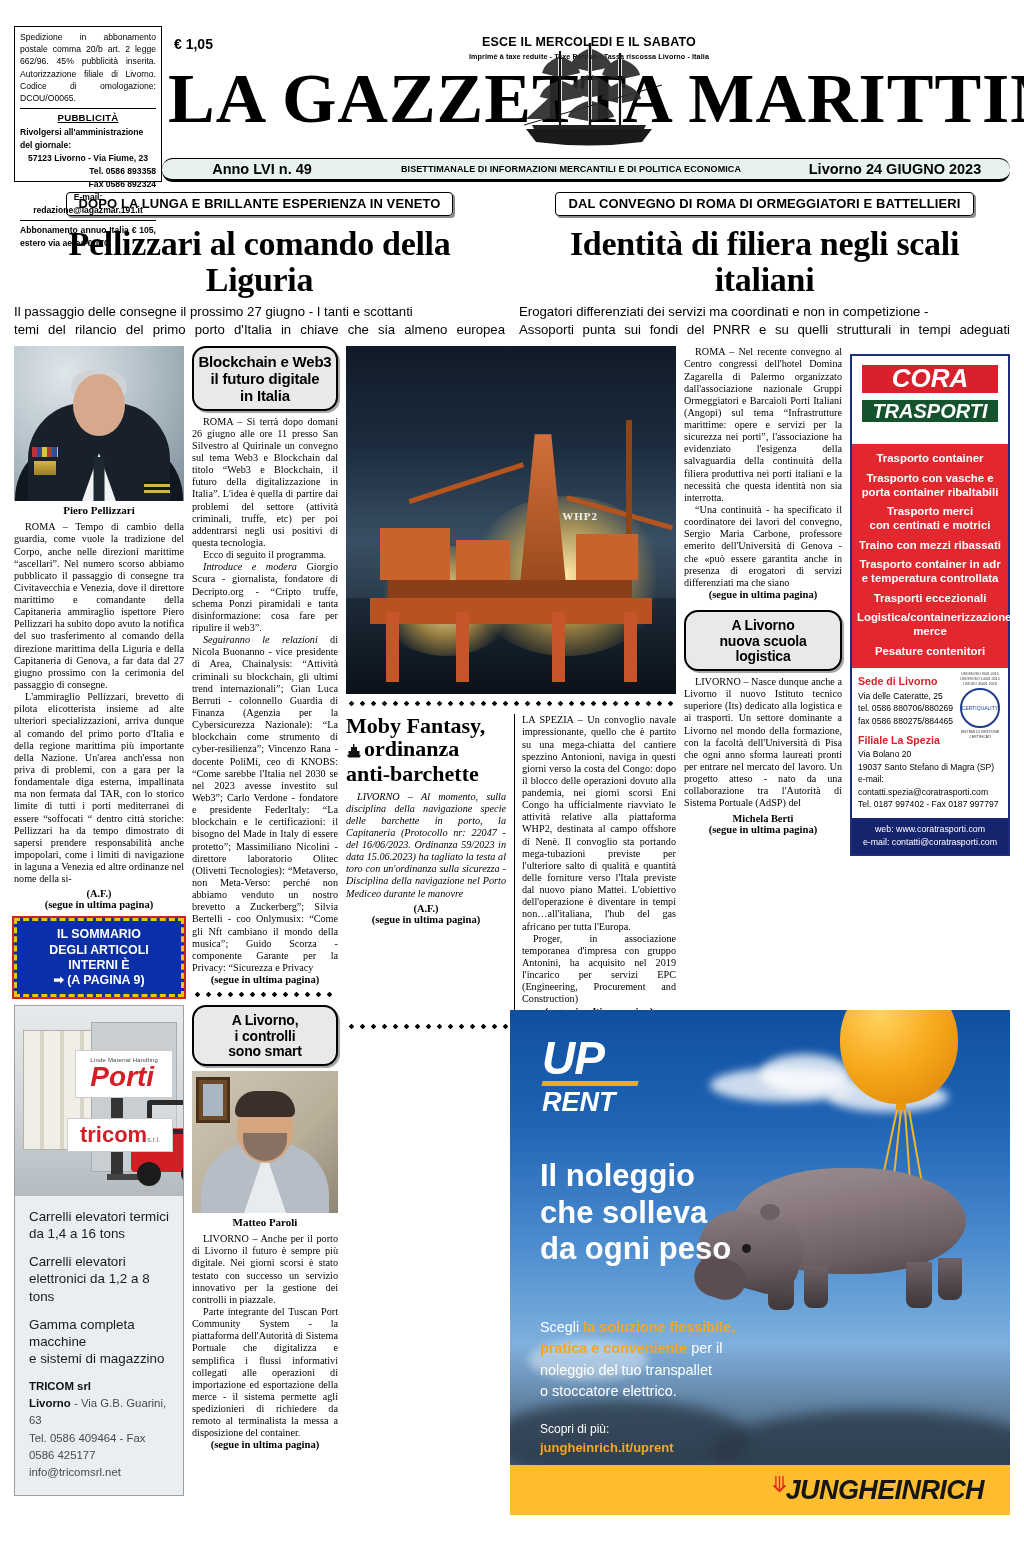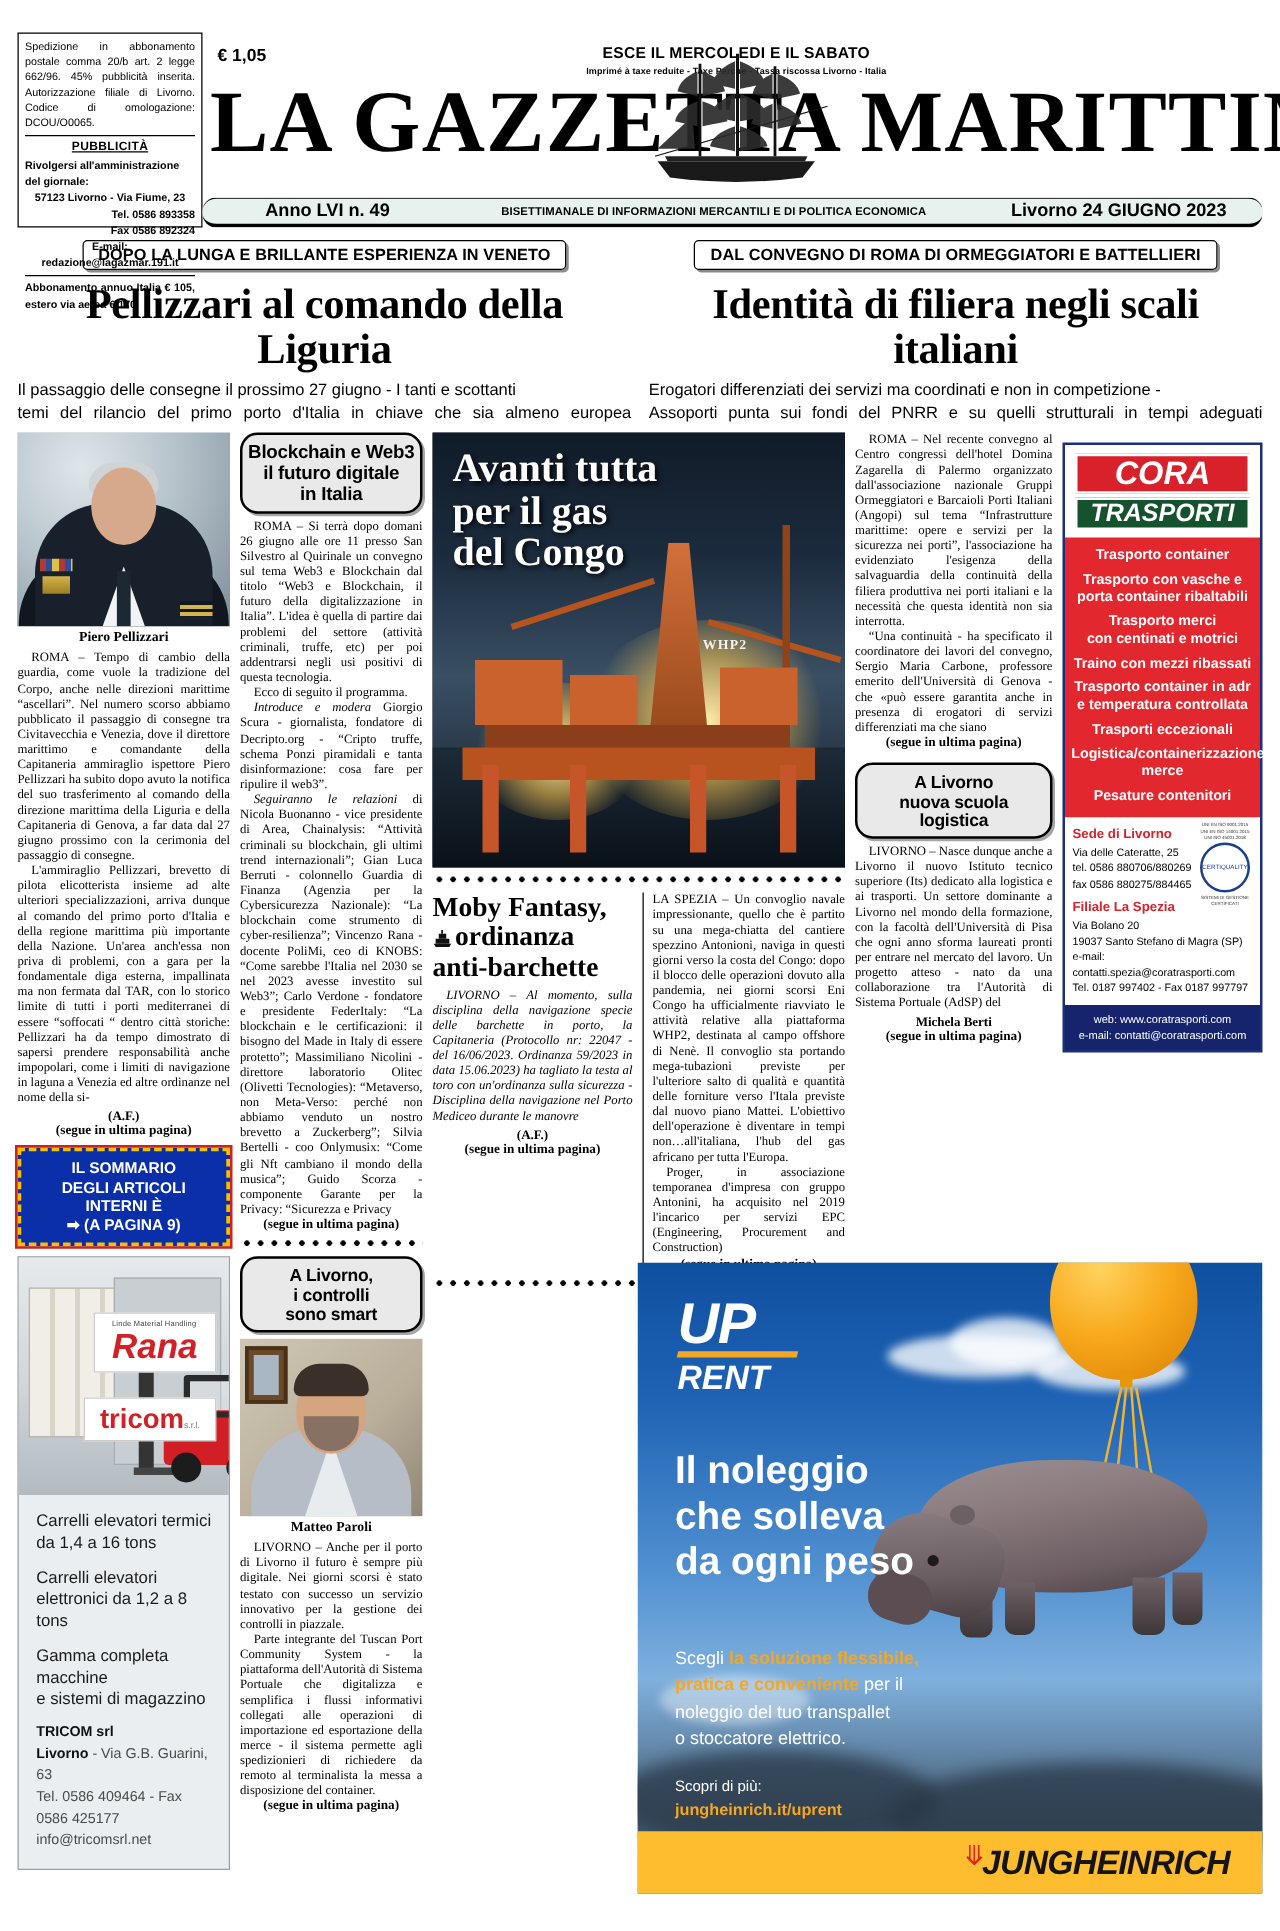--- a/index.html
+++ b/index.html
@@ -117,21 +117,21 @@
   .gas-title { position:absolute; left:16px; top:12px; color:#fff; font-family:"Liberation Serif", serif; font-weight:bold;
                font-size:32px; line-height:1.05; text-shadow:2px 2px 4px rgba(0,0,0,.85); }
 
   
   .sommario { margin-top:8px; border:3px dashed #f2c200; background:#0a2fa8; color:#fff; text-align:center;
               font-family:"Liberation Sans", sans-serif; font-weight:bold; font-size:12.4px; line-height:1.22;
               padding:6px 4px; outline:2px solid #d02020; outline-offset:0px; }
 
   
   .cora { margin-top:8px; border:2px solid #1b2f7a; background:#fff; }
-  .cora-logo { background:#fff; padding:7px 8px 6px; }
+  .cora-logo { background:#fff; padding:7px 8px 20px; }
   .cora-logo .l1 { background:#d8212a; color:#fff; font-family:"Liberation Sans", sans-serif; font-style:italic; font-weight:bold;
                    font-size:26px; text-align:center; line-height:1.06; border:2px solid #fff; }
   .cora-logo .l2 { background:#14532d; color:#fff; font-family:"Liberation Sans", sans-serif; font-style:italic; font-weight:bold;
                    font-size:20px; text-align:center; line-height:1.12; margin-top:3px; border:2px solid #fff;}
   .cora-red { background:#e3272f; color:#fff; padding:8px 5px 10px; text-align:center;
               font-family:"Liberation Sans", sans-serif; font-weight:bold; font-size:11.4px; line-height:1.2; }
   .cora-red div { margin-bottom:6px; }
   .cora-info { background:#fff; padding:6px 6px 7px; font-family:"Liberation Sans", sans-serif; font-size:8.6px; line-height:1.45; position:relative; }
   .cora-info .h { color:#d8212a; font-weight:bold; font-size:10.6px; }
   .cora-info .h2 { color:#d8212a; font-weight:bold; font-size:10.6px; margin-top:6px; }
@@ -335,21 +335,21 @@
           <div class="forklift">
             <div class="fk-mast"></div>
             <div class="fk-fork"></div>
             <div class="fk-body"></div>
             <div class="fk-cab"></div>
             <div class="fk-w1"></div>
             <div class="fk-w2"></div>
           </div>
           <div class="linde-badge">
             <div class="w">Linde Material Handling</div>
-            <div class="b">Rana</div>
+            <div class="b">Porti</div>
           </div>
           <div class="tricom-badge">
             <span class="t">tricom</span><span class="s">s.r.l.</span>
           </div>
         </div>
         <div class="linde-txt">
           <div class="ln">Carrelli elevatori termici da 1,4 a 16 tons</div>
           <div class="ln">Carrelli elevatori elettronici da 1,2 a 8 tons</div>
           <div class="ln">
             <span>Gamma completa macchine</span><br>
@@ -422,25 +422,20 @@
           <div class="rig-block" style="left:86px; bottom:44px; width:54px; height:40px;"></div>
           <div class="rig-block" style="left:206px; bottom:44px; width:62px; height:46px;"></div>
           <div class="rig-deck2"></div>
           <div class="rig-deck"></div>
           <div class="rig-leg" style="left:16px;"></div>
           <div class="rig-leg" style="left:86px;"></div>
           <div class="rig-leg" style="left:182px;"></div>
           <div class="rig-leg" style="left:254px;"></div>
         </div>
         <div class="whp2">WHP2</div>
-        <div class="gas-title">
-          <div>Avanti tutta</div>
-          <div>per il gas</div>
-          <div>del Congo</div>
-        </div>
       </div>
 
       <div class="dotrule"></div>
 
       <div style="display:flex; gap:8px;">
         <div style="width:160px;">
           <div class="slabhead">
             <div>Moby Fantasy,</div>
             <div>
               <span style="display:inline-block;vertical-align:-2px;margin-right:2px;">

